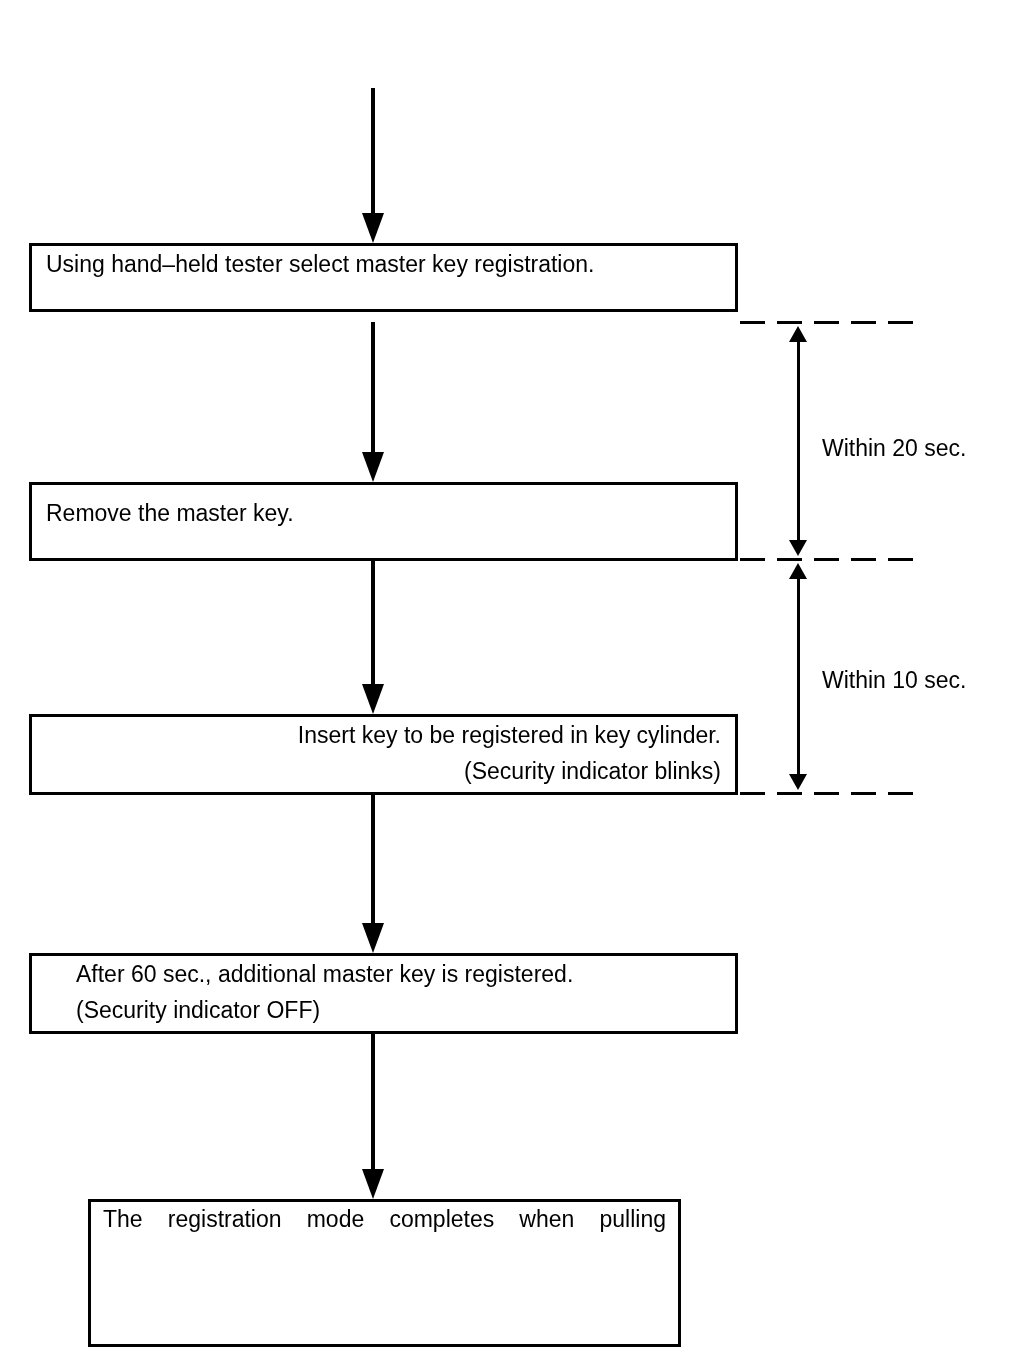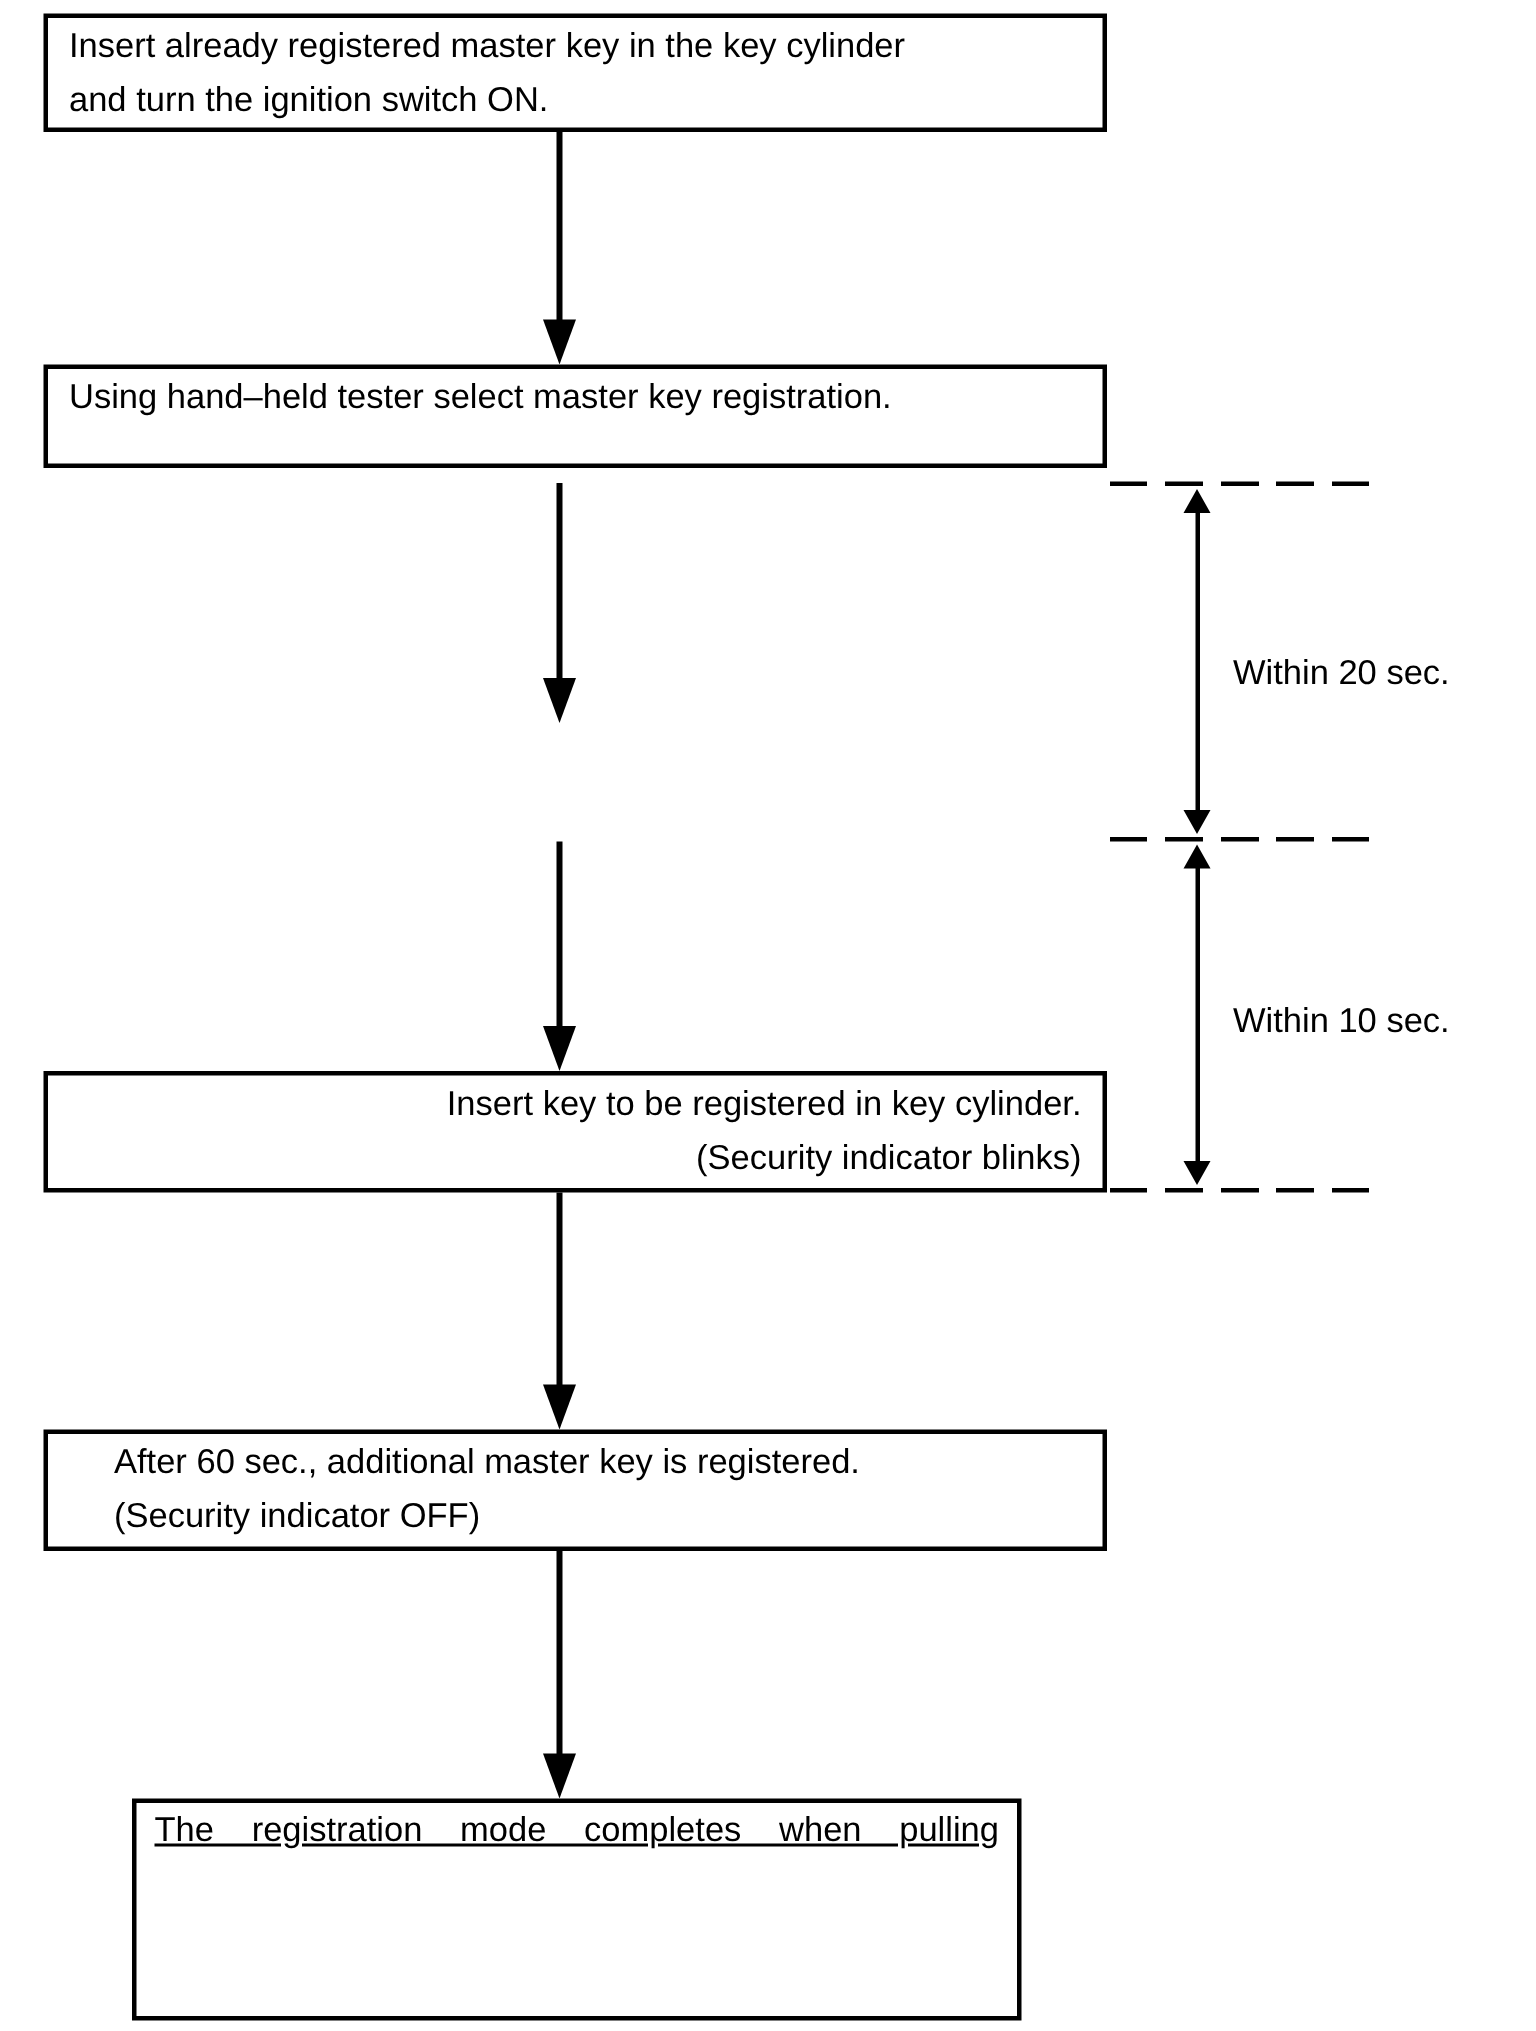--- a/index.html
+++ b/index.html
@@ -29,21 +29,20 @@
   .stepbox .box-line {
     white-space: nowrap;
   }
   
   .stepbox.justified {
     line-height: 35px;
     padding: 0 12px;
   }
   .stepbox.justified .box-line {
     white-space: normal;
-    text-decoration: underline;
   }
   .stepbox.justified .box-line.just {
     text-align: justify;
     text-align-last: justify;
   }
   
   .flow-arrow {
     position: absolute;
     width: 22px;
   }
@@ -114,39 +113,38 @@
     font-size: 23px;
     line-height: 28px;
     white-space: nowrap;
   }
 </style>
 </head>
 <body>
 
 <div class="canvas">
 
-  <div class="stepbox" style="left:29px; top:9px; width:709px; height:79px;">
-    <div class="box-line">Insert already registered master key in the key cylinder</div>
-    <div class="box-line">and turn the ignition switch ON.</div>
-  </div>
 
   <div class="flow-arrow" style="left:362px; top:88px; height:155px">
     <div class="fa-line"></div>
     <div class="fa-head"></div>
   </div>
 
   <div class="stepbox" style="left:29px; top:243px; width:709px; height:69px;">
     <div class="box-line">Using hand–held tester select master key registration.</div>
   </div>
 
   <div class="flow-arrow" style="left:362px; top:322px; height:160px">
     <div class="fa-line"></div>
     <div class="fa-head"></div>
   </div>
 
+  <div class="stepbox" style="left:29px; top:482px; width:709px; height:79px; padding-top:10px;">
+    <div class="box-line">Remove the master key.</div>
+  </div>
 
   <div class="flow-arrow" style="left:362px; top:561px; height:153px">
     <div class="fa-line"></div>
     <div class="fa-head"></div>
   </div>
 
   <div class="stepbox" style="left:29px; top:714px; width:709px; height:81px;text-align:right;">
     <div class="box-line">Insert key to be registered in key cylinder.</div>
     <div class="box-line">(Security indicator blinks)</div>
   </div>

